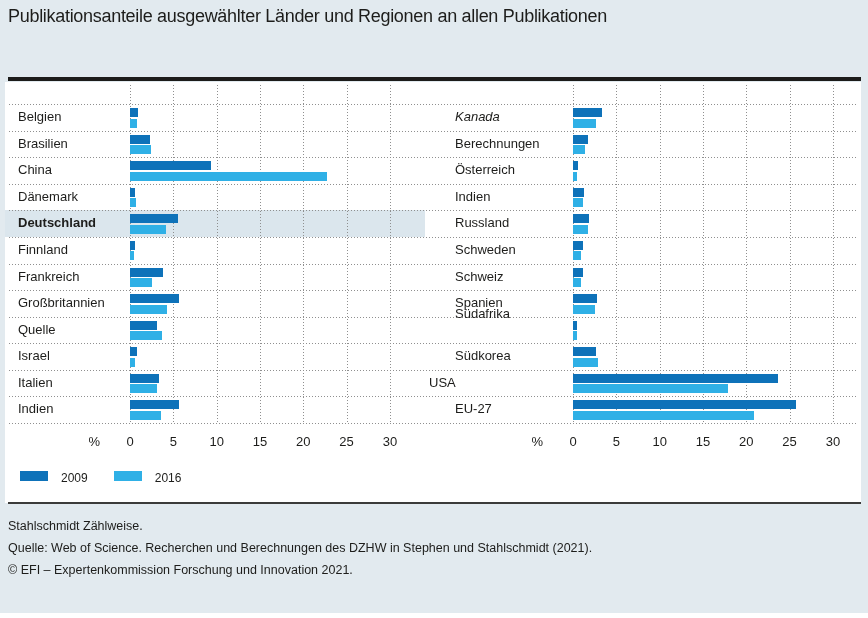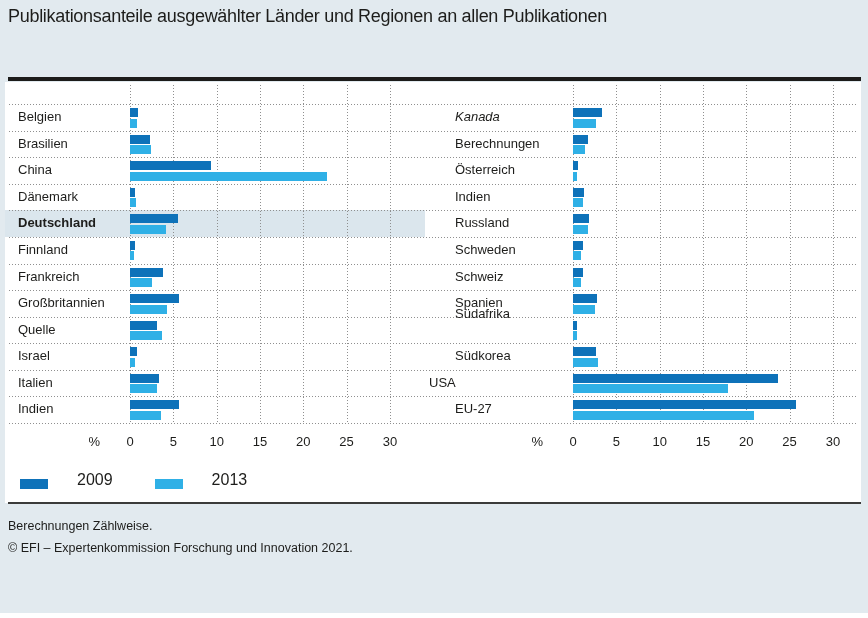--- a/index.html
+++ b/index.html
@@ -20,21 +20,21 @@
   .top-rule{position:absolute;left:8px;top:77px;width:853px;height:4px;background:#1c1c1a;}
   .surface{position:absolute;left:5px;top:82px;width:856px;height:421px;background:#ffffff;}
   .hband{position:absolute;background:#dbe6ed;}
   .hsep{position:absolute;height:1px;background:repeating-linear-gradient(90deg,#8f8f8f 0 1px,transparent 1px 3px);}
   .vgrid{position:absolute;width:1px;background:repeating-linear-gradient(180deg,#8f8f8f 0 1px,transparent 1px 3px);}
   .rlabel{position:absolute;font-size:13px;color:#1d1d1b;white-space:nowrap;}
   .rlabel.bold{font-weight:700;}
   .bar{position:absolute;height:9px;}
   .tick{position:absolute;font-size:13px;color:#1d1d1b;text-align:center;width:36px;}
   .unit{position:absolute;font-size:13px;color:#1d1d1b;text-align:right;width:32px;}
-  .legend{position:absolute;left:15px;top:389px;display:flex;align-items:flex-end;font-size:16px;gap:16px;}
+  .legend{position:absolute;left:15px;top:389px;display:flex;align-items:flex-start;font-size:12px;}
   .swatch{display:inline-block;width:28px;height:10px;}
   .ltext{margin-left:13px;}
   .sw2{margin-left:26px;}
   .bottom-rule{position:absolute;left:8px;top:502px;width:853px;height:2px;background:#3b3b3a;}
   .footer{position:absolute;left:8px;top:515px;font-size:12.5px;line-height:22px;color:#1d1d1b;}
   .bottom-strip{position:absolute;left:0;bottom:0;width:868px;height:5px;background:#ffffff;}
 </style>
 </head>
 <body>
 
@@ -44,21 +44,21 @@
     <div>Publikationsanteile ausgewählter Länder und Regionen an allen Publikationen</div>
   </div>
 
   <div class="top-rule"></div>
 
   <div class="surface" id="chart-surface">
     <div class="legend">
       <span class="swatch sw1" id="sw2009" style="background: rgb(14, 114, 185);"></span>
       <span class="ltext">2009</span>
       <span class="swatch sw2" id="sw2019" style="background: rgb(47, 176, 230);"></span>
-      <span class="ltext">2013</span>
+      <span class="ltext">2016</span>
     </div>
   <div class="hband" style="left: 0px; top: 128.32px; width: 420px; height: 26.58px;"></div>
       <div class="hsep" style="left: 4px; top: 22px; width: 848px;"></div>
       <div class="hsep" style="left: 4px; top: 48.6px; width: 848px;"></div>
       <div class="hsep" style="left: 4px; top: 75.2px; width: 848px;"></div>
       <div class="hsep" style="left: 4px; top: 101.7px; width: 848px;"></div>
       <div class="hsep" style="left: 4px; top: 128.3px; width: 848px;"></div>
       <div class="hsep" style="left: 4px; top: 154.9px; width: 848px;"></div>
       <div class="hsep" style="left: 4px; top: 181.5px; width: 848px;"></div>
       <div class="hsep" style="left: 4px; top: 208.1px; width: 848px;"></div>
@@ -167,18 +167,19 @@
       <div class="tick" style="left: 636.7px; top: 352px;">10</div>
       <div class="tick" style="left: 680px; top: 352px;">15</div>
       <div class="tick" style="left: 723.3px; top: 352px;">20</div>
       <div class="tick" style="left: 766.6px; top: 352px;">25</div>
       <div class="tick" style="left: 810px; top: 352px;">30</div>
     </div>
 
   <div class="bottom-rule"></div>
 
   <div class="footer">
-    <div>Berechnungen Zählweise.</div>
+    <div>Stahlschmidt Zählweise.</div>
+    <div>Quelle: Web of Science. Recherchen und Berechnungen des DZHW in Stephen und Stahlschmidt (2021).</div>
     <div>© EFI – Expertenkommission Forschung und Innovation 2021.</div>
   </div>
 
   <div class="bottom-strip"></div>
 </div>
 
 </body></html>

